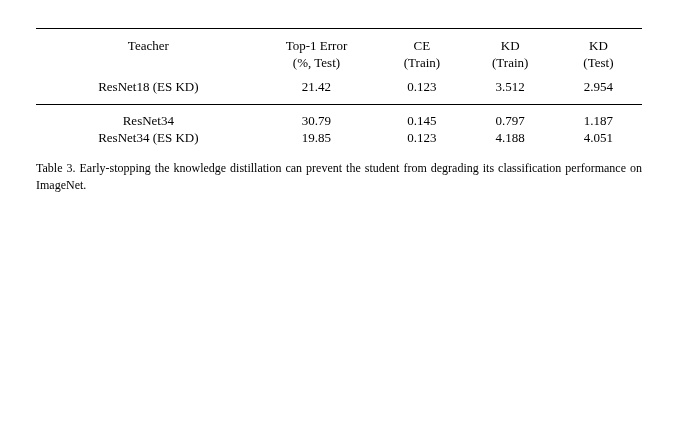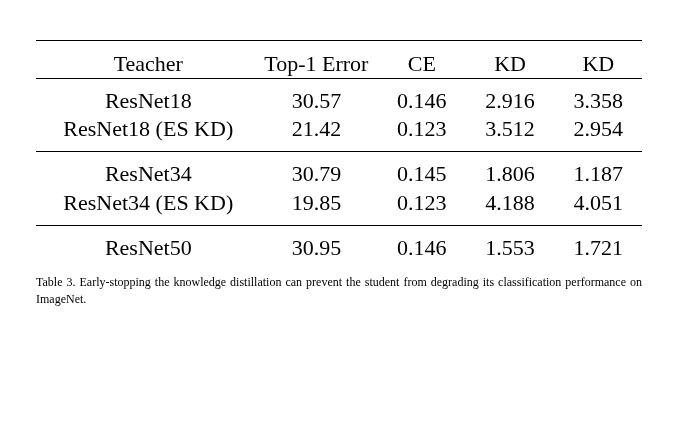--- a/index.html
+++ b/index.html
@@ -17,22 +17,22 @@
   .page {
     position: relative;
     width: 678px;
     height: 438px;
     box-sizing: border-box;
     padding: 28px 36px 0 36px;
   }
   table.results {
     border-collapse: collapse;
     width: 606px;
-    margin: 12px auto;
-    font-size: 22px;
+    margin: 0 auto;
+    font-size: 13px;
   }
   table.results th, table.results td {
     padding: 0;
     font-weight: normal;
     text-align: center;
     vertical-align: top;
     line-height: 1.28;
   }
   .rule-top td, .rule-top th { border-top: 1.6px solid #000; }
   .rule-mid td, .rule-mid th { border-top: 1.0px solid #000; }
@@ -67,58 +67,51 @@
 
   <table class="results">
     <thead>
       <tr class="rule-top">
         <th class="col-teacher hdr-line1">Teacher</th>
         <th class="col-top1 hdr-line1">Top-1 Error</th>
         <th class="col-ce hdr-line1">CE</th>
         <th class="col-kdtr hdr-line1">KD</th>
         <th class="col-kdte hdr-line1">KD</th>
       </tr>
+      <tr>
+        <th class="col-teacher hdr-line2"></th>
+        <th class="col-top1 hdr-line2">(%, Test)</th>
+        <th class="col-ce hdr-line2">(Train)</th>
+        <th class="col-kdtr hdr-line2">(Train)</th>
+        <th class="col-kdte hdr-line2">(Test)</th>
+      </tr>
     </thead>
     <tbody>
 
-      <tr class="rule-mid grp-first">
-        <td class="col-teacher">ResNet18</td>
-        <td class="col-top1">30.57</td>
-        <td class="col-ce">0.146</td>
-        <td class="col-kdtr">2.916</td>
-        <td class="col-kdte">3.358</td>
-      </tr>
       <tr class="grp-last">
         <td class="col-teacher">ResNet18 (ES KD)</td>
         <td class="col-top1">21.42</td>
         <td class="col-ce">0.123</td>
         <td class="col-kdtr">3.512</td>
         <td class="col-kdte">2.954</td>
       </tr>
 
       <tr class="rule-mid grp-first">
         <td class="col-teacher">ResNet34</td>
         <td class="col-top1">30.79</td>
         <td class="col-ce">0.145</td>
-        <td class="col-kdtr">1.806</td>
+        <td class="col-kdtr">0.797</td>
         <td class="col-kdte">1.187</td>
       </tr>
       <tr class="grp-last">
         <td class="col-teacher">ResNet34 (ES KD)</td>
         <td class="col-top1">19.85</td>
         <td class="col-ce">0.123</td>
         <td class="col-kdtr">4.188</td>
         <td class="col-kdte">4.051</td>
       </tr>
 
-      <tr class="rule-mid grp-first">
-        <td class="col-teacher">ResNet50</td>
-        <td class="col-top1">30.95</td>
-        <td class="col-ce">0.146</td>
-        <td class="col-kdtr">1.553</td>
-        <td class="col-kdte">1.721</td>
-      </tr>
     </tbody>
   </table>
 
   <div class="caption"><span class="lead">Table 3.</span><span> Early-stopping the knowledge distillation can prevent the student from degrading its classification performance on ImageNet.</span></div>
 
 </div>
 
 </body></html>

